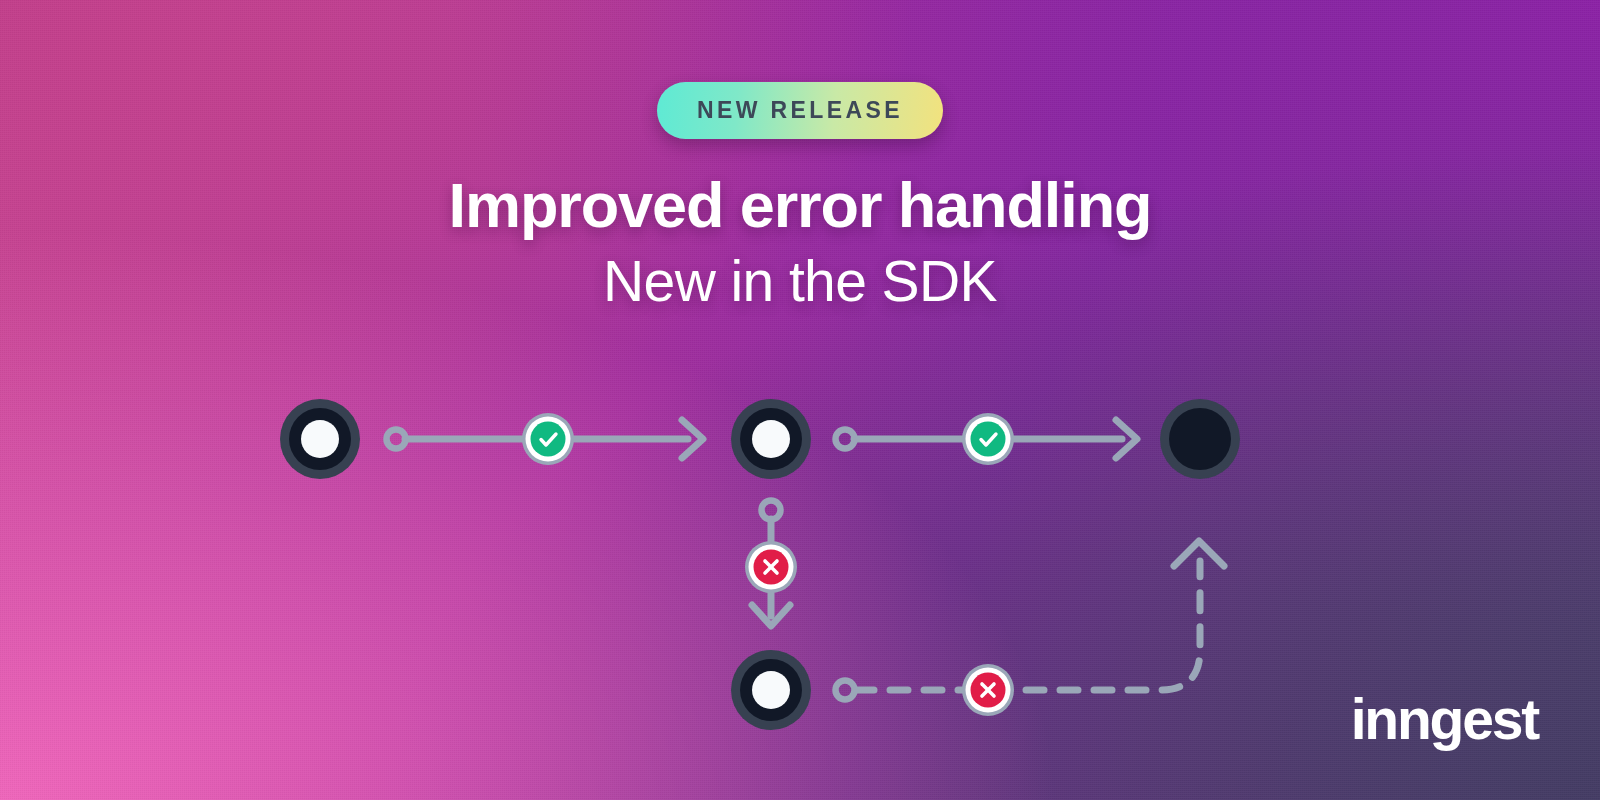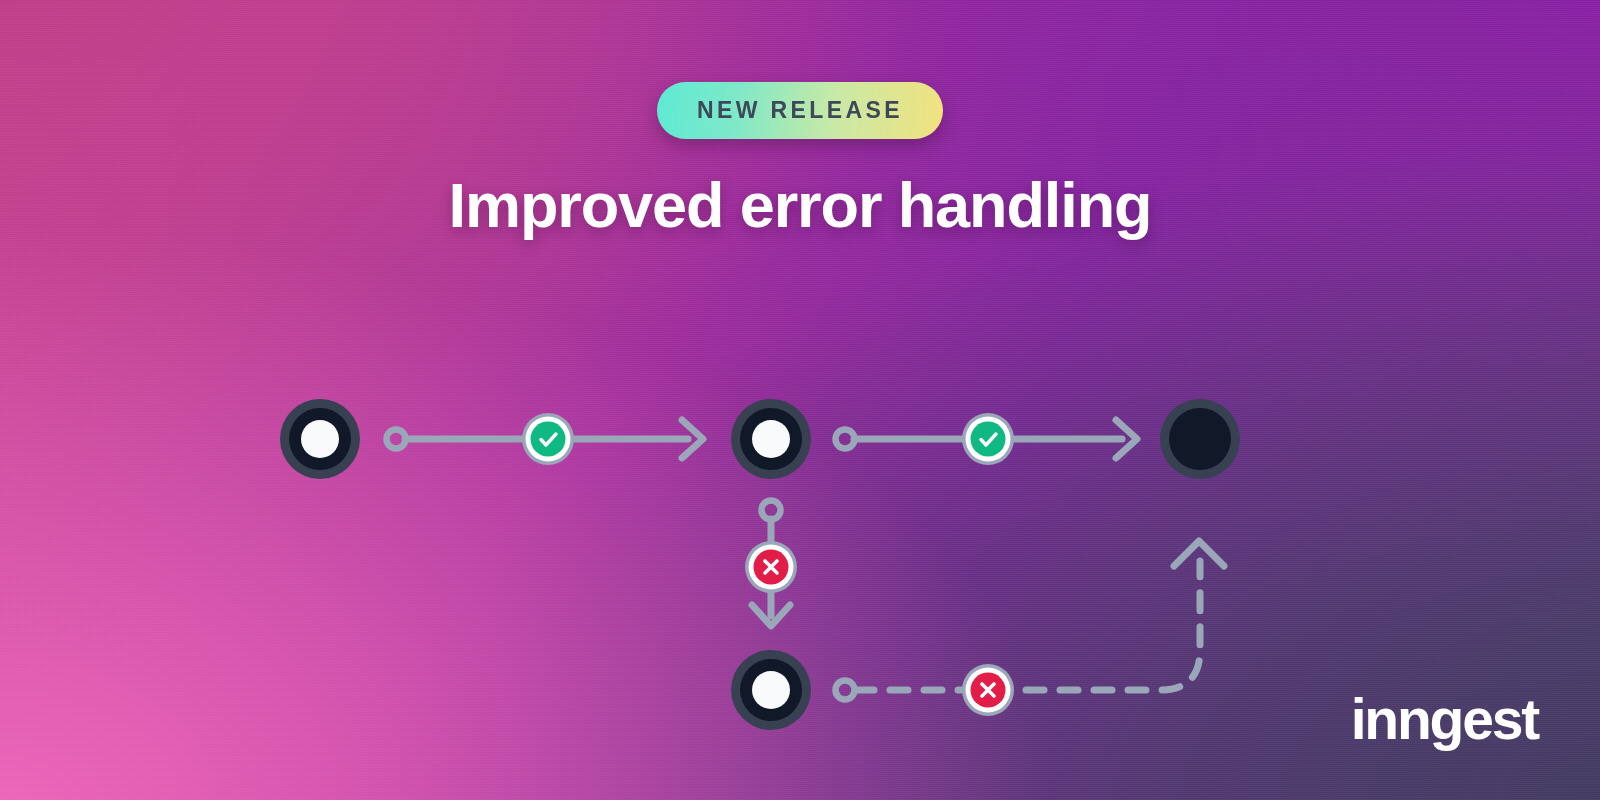--- a/index.html
+++ b/index.html
@@ -85,20 +85,21 @@
 <div class="stage">
 
   <div class="grain"></div>
 
   <div class="badge-wrap">
     <div class="badge">NEW RELEASE</div>
   </div>
 
   <div class="titles">
     <div class="title-main">Improved error handling</div>
+    <div class="title-sub">New in the SDK</div>
   </div>
 
   <div class="diagram">
     <svg viewBox="0 0 1600 800" xmlns="http://www.w3.org/2000/svg">
 
       <g fill="none" stroke="#9aa7b8" stroke-width="7" stroke-linecap="round" stroke-linejoin="round">
 
         <g>
           <circle cx="396" cy="439" r="9.5" fill="none" stroke="#9aa7b8" stroke-width="6.5"></circle>
           <line x1="405" y1="439" x2="688" y2="439"></line>

